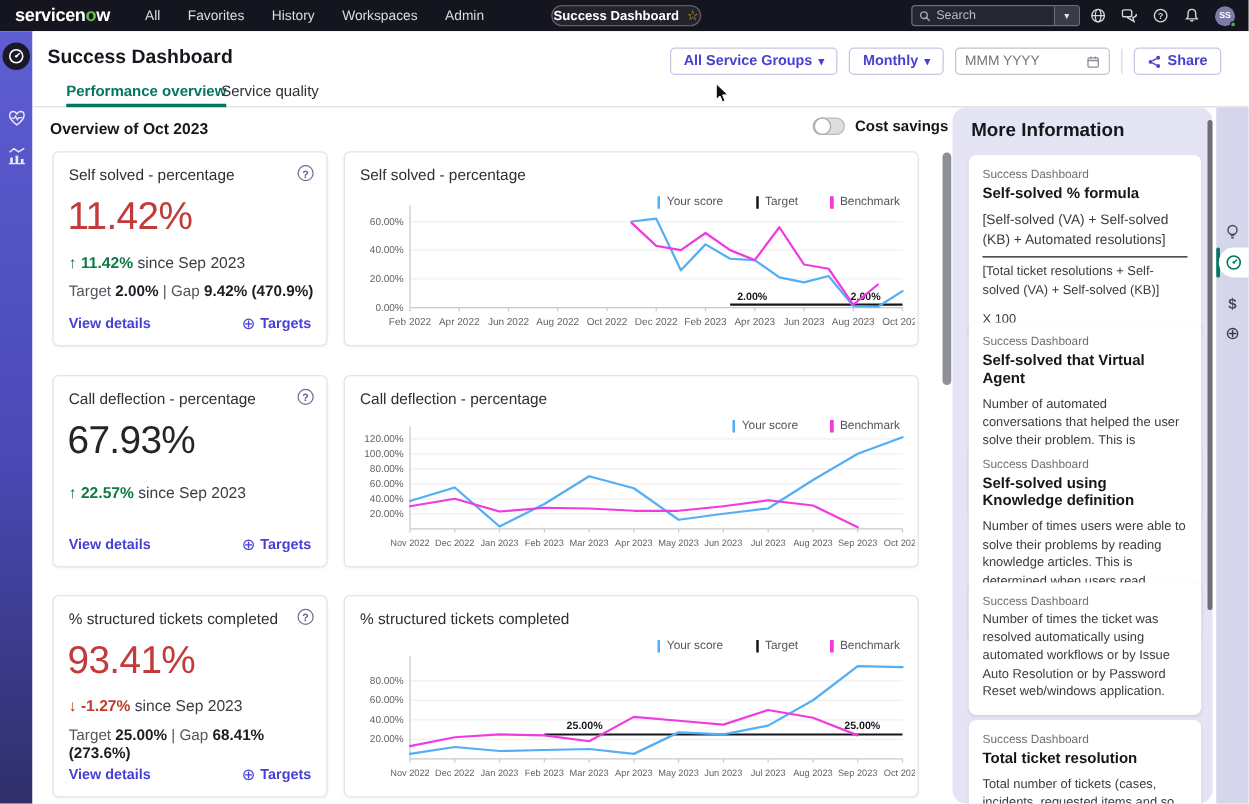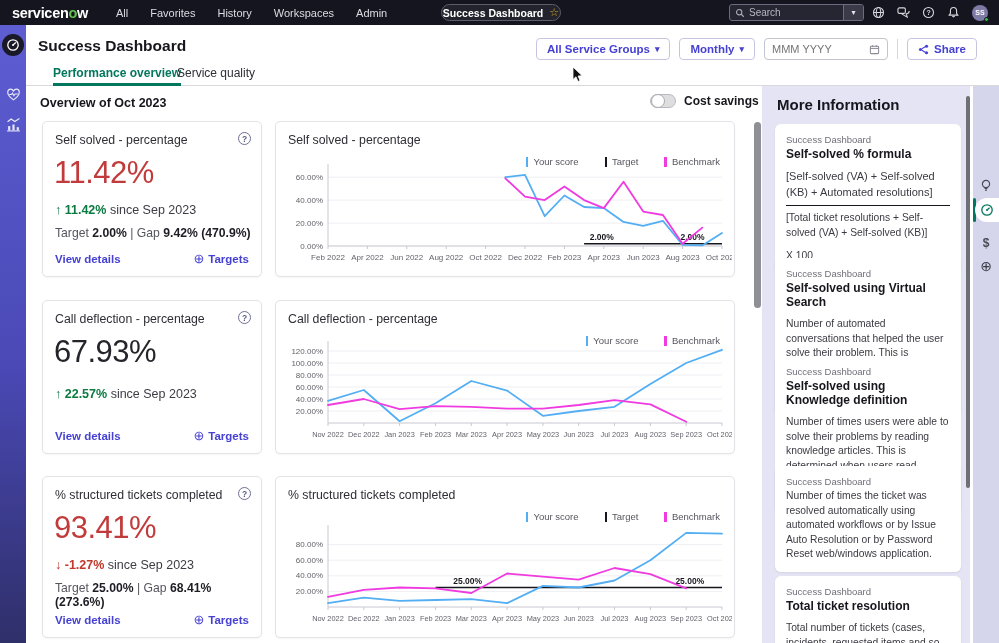--- a/index.html
+++ b/index.html
@@ -74,21 +74,21 @@
   .chart-legend { position:absolute; right:14px; top:34px; display:flex; gap:26px; }
   .lg-item { display:flex; align-items:center; gap:5px; }
   .lg-bar { width:2.5px; height:10px; display:inline-block; }
   .lg-txt { font-size:9.5px; color:#55555e; }
   .chart-svg { position:absolute; left:4px; bottom:2px; width:452px; height:114px; }
   svg text { font-family:"Liberation Sans", sans-serif; }
 
   .main-scrollbar { position:absolute; left:754px; top:122px; width:7px; height:186px; background:#8f8f96; border-radius:4px; }
 
   
-  .infopanel { position:absolute; left:762px; top:86px; width:208px; height:557px; background:#e4e4f4; overflow:hidden; }
+  .infopanel { position:absolute; left:762px; top:86px; width:208px; height:557px; background:#e4e4f4; overflow:hidden;border-radius:11px; }
   .info-title { position:absolute; left:15px; top:10px; font-size:15px; font-weight:bold; color:#16161d; }
   .icard { position:absolute; left:13px; width:186px; background:#fff; border-radius:6px; box-shadow:0 1px 2px rgba(30,30,60,0.08); padding:10px 11px; }
   .icard .eyebrow { font-size:9.5px; color:#6e6e78; margin-bottom:2px; }
   .icard .ititle { font-size:12px; font-weight:bold; color:#16161d; margin-bottom:8px; }
   .icard .ibody { font-size:10.3px; color:#3a3a42; line-height:1.42; }
   .formula .num { font-size:11px; color:#3a3a42; line-height:1.42; padding-bottom:5px; border-bottom:1.5px solid #16161d; }
   .formula .den { font-size:10.3px; color:#3a3a42; line-height:1.42; padding-top:5px; }
   .formula .mult { font-size:10.3px; color:#3a3a42; margin-top:10px; }
   .panel-scrollbar { position:absolute; left:966px; top:96px; width:4px; height:392px; background:#6f6f76; border-radius:2px; }
 
@@ -476,21 +476,21 @@
     <div class="icard formula" style="top:38px;">
       <div class="eyebrow">Success Dashboard</div>
       <div class="ititle">Self-solved % formula</div>
       <div class="num">[Self-solved (VA) + Self-solved (KB) + Automated resolutions]</div>
       <div class="den">[Total ticket resolutions + Self-solved (VA) + Self-solved (KB)]</div>
       <div class="mult">X 100</div>
     </div>
 
     <div class="icard" style="top:172px;">
       <div class="eyebrow">Success Dashboard</div>
-      <div class="ititle">Self-solved using Virtual Search</div>
+      <div class="ititle">Self-solved that Virtual Agent</div>
       <div class="ibody">Number of automated conversations that helped the user solve their problem. This is determined by the deflection node instrumented in the Virtual Agent topic.</div>
     </div>
 
     <div class="icard" style="top:270px;">
       <div class="eyebrow">Success Dashboard</div>
       <div class="ititle">Self-solved using Knowledge definition</div>
       <div class="ibody">Number of times users were able to solve their problems by reading knowledge articles. This is determined when users read knowledge article(s) and do not create a ticket in a 24-hour window.</div>
     </div>
 
     <div class="icard" style="top:380px;">

